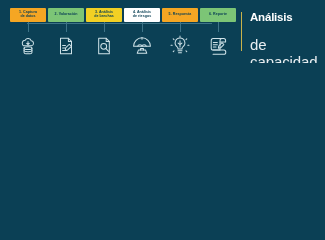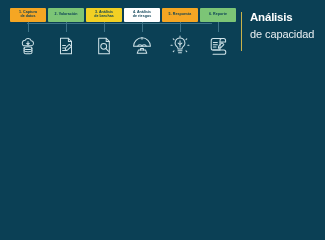--- a/index.html
+++ b/index.html
@@ -106,25 +106,25 @@
   #title-main {
     color: #ffffff;
     font-size: 11.5px;
     font-weight: bold;
     line-height: 1.08;
     letter-spacing: -0.2px;
   }
 
   #title-sub {
     color: #e9eef1;
-    font-size: 11px;
+    font-size: 15px;
     font-weight: normal;
     line-height: 1.12;
     letter-spacing: -0.1px;
-    margin-top: 5px;
+    margin-top: 14px;
   }
 </style>
 </head>
 <body>
 
 <div id="banner">
 
   <div id="flow">
 
     <div id="connector-rail"></div>

